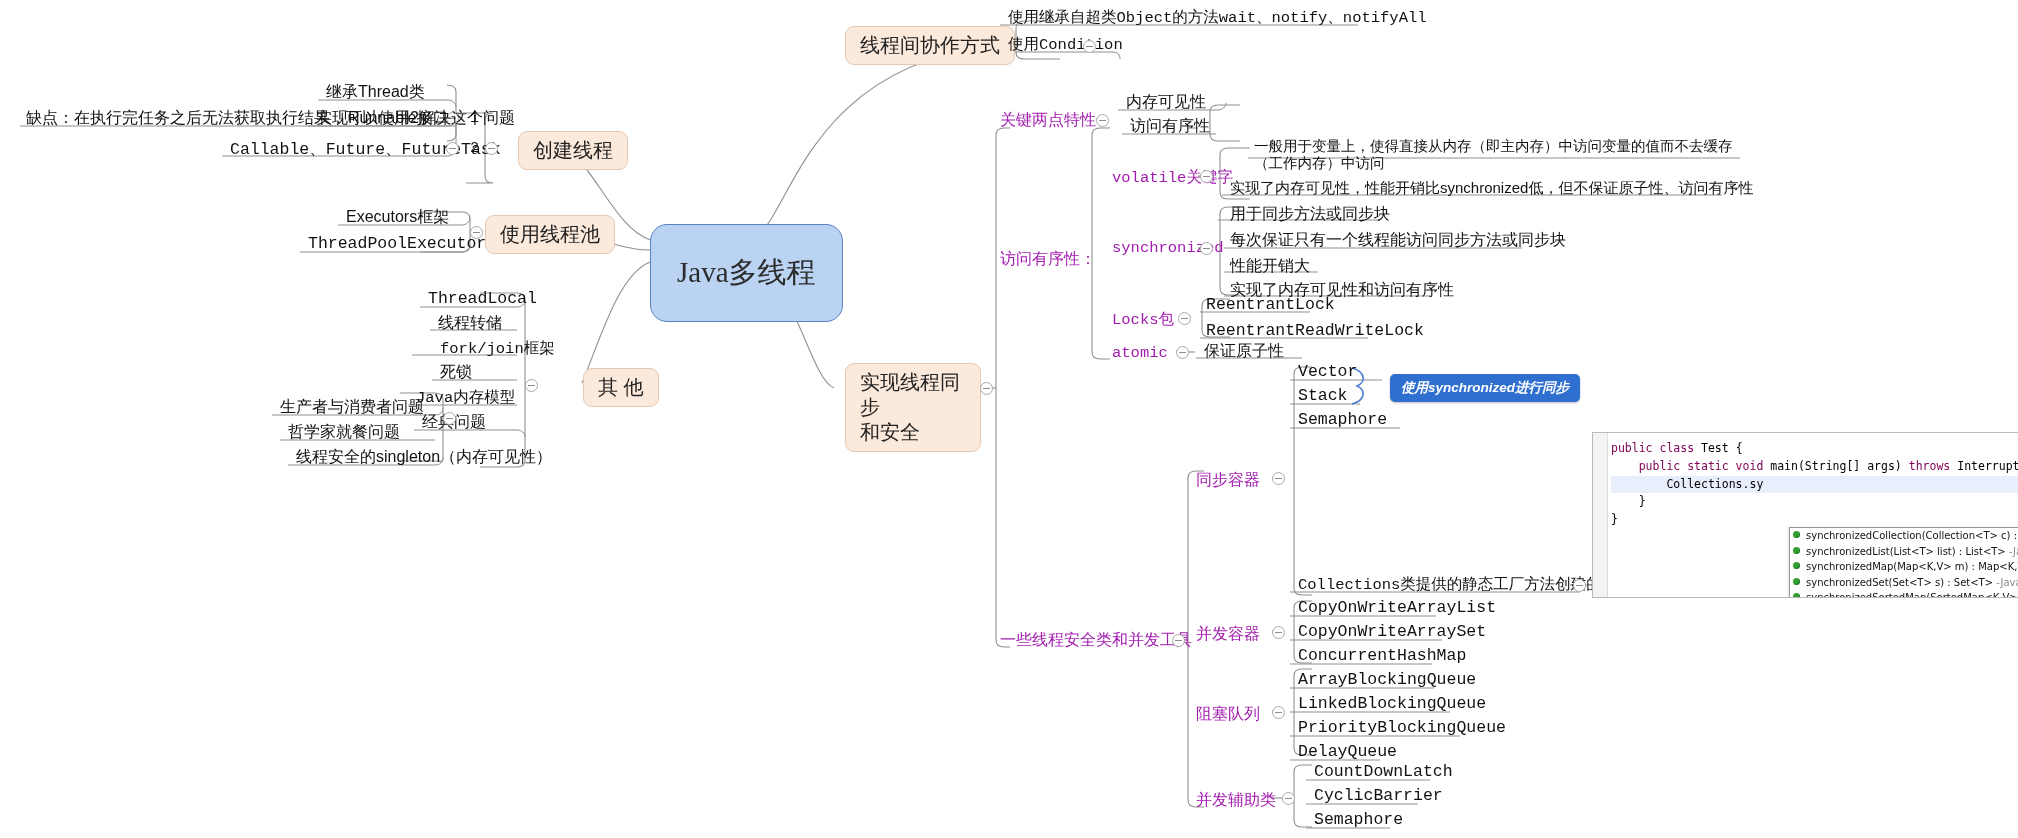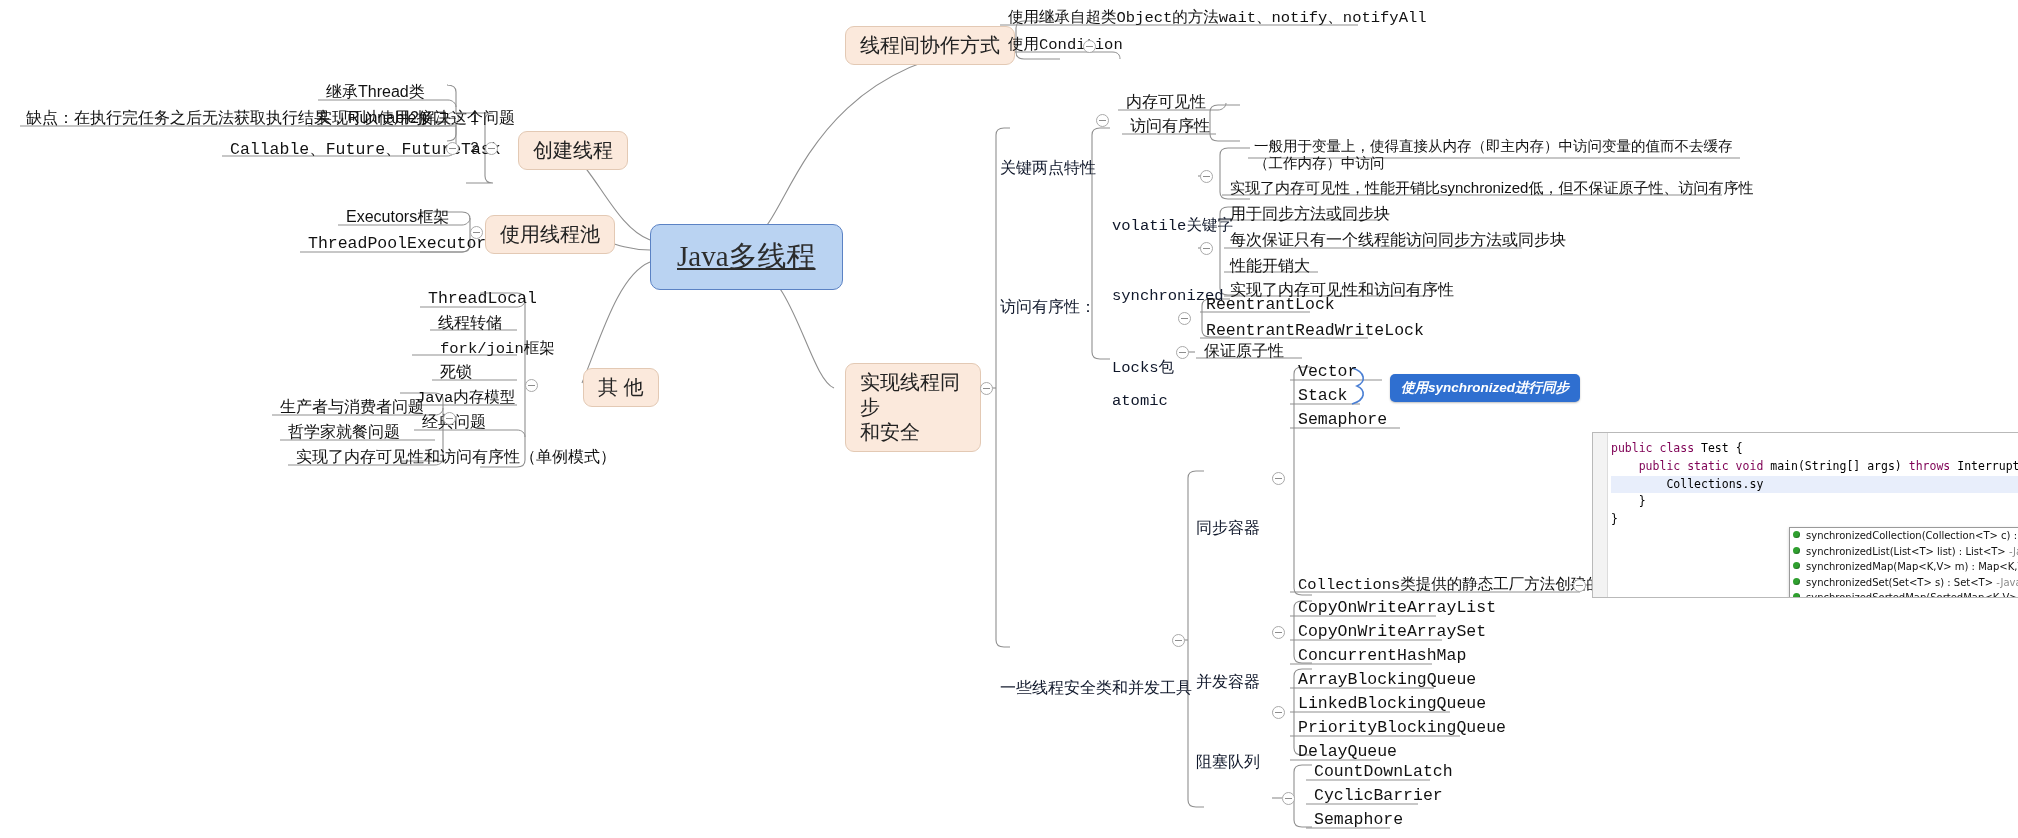--- a/index.html
+++ b/index.html
@@ -48,36 +48,34 @@
     font-size:20px;
     color:#222;
     white-space:nowrap;
     line-height:1.25;
   }
   
   .root{
     position:absolute;
     background:#bad3f2;
     border:1.5px solid #5b82c4;
-    border-radius:10px;
-    padding:12px 26px;
+    border-radius:17px;
+    padding:28px 26px;
     font-family:"Liberation Serif","DejaVu Serif",serif;
     font-size:29px;
     color:#2c2c2c;
     white-space:nowrap;
-    text-decoration:underline;
   }
   
   .sub{
     position:absolute;
     white-space:nowrap;
     font-family:"Liberation Sans","DejaVu Sans",sans-serif;
     font-size:16px;
-    color:#0f172a;
-    margin-top:48px;
+    color:#a21caf;
   }
   .sub.mono{
     font-family:"Liberation Mono","DejaVu Sans Mono",monospace;
     font-size:15.5px;
   }
   
   .dot{
     position:absolute;
     width:13px;height:13px;
     border:1px solid #a9a9a9;
@@ -350,21 +348,21 @@
   <div class="leaf cn" style="left:434px;top:313px;">线程转储</div>
   <div class="leaf mix" style="left:436px;top:338px;">fork/join框架</div>
   <div class="leaf cn" style="left:436px;top:362px;">死锁</div>
   <div class="leaf mix" style="left:412px;top:387px;">Java内存模型</div>
   <div class="leaf cn" style="left:418px;top:412px;">经典问题</div>
   <div class="dot" style="left:525px;top:379px;"></div>
   <div class="dot" style="left:443px;top:412px;"></div>
 
   <div class="leaf cn" style="left:276px;top:397px;">生产者与消费者问题</div>
   <div class="leaf cn" style="left:284px;top:422px;">哲学家就餐问题</div>
-  <div class="leaf cn" style="left:292px;top:447px;">实现了内存可见性和访问有序性（单例模式）</div>
+  <div class="leaf cn" style="left:292px;top:447px;">线程安全的singleton（内存可见性）</div>
 
   <div class="leaf mix" style="left:1004px;top:7px;">使用继承自超类Object的方法wait、notify、notifyAll</div>
   <div class="leaf mix" style="left:1004px;top:34px;">使用Condition</div>
   <div class="dot" style="left:1083px;top:40px;"></div>
 
   <div class="dot" style="left:980px;top:382px;"></div>
 
   <div class="sub" style="left:1000px;top:249px;">访问有序性：</div>
   <div class="sub" style="left:1000px;top:630px;">一些线程安全类和并发工具</div>
   <div class="dot" style="left:1172px;top:634px;"></div>

